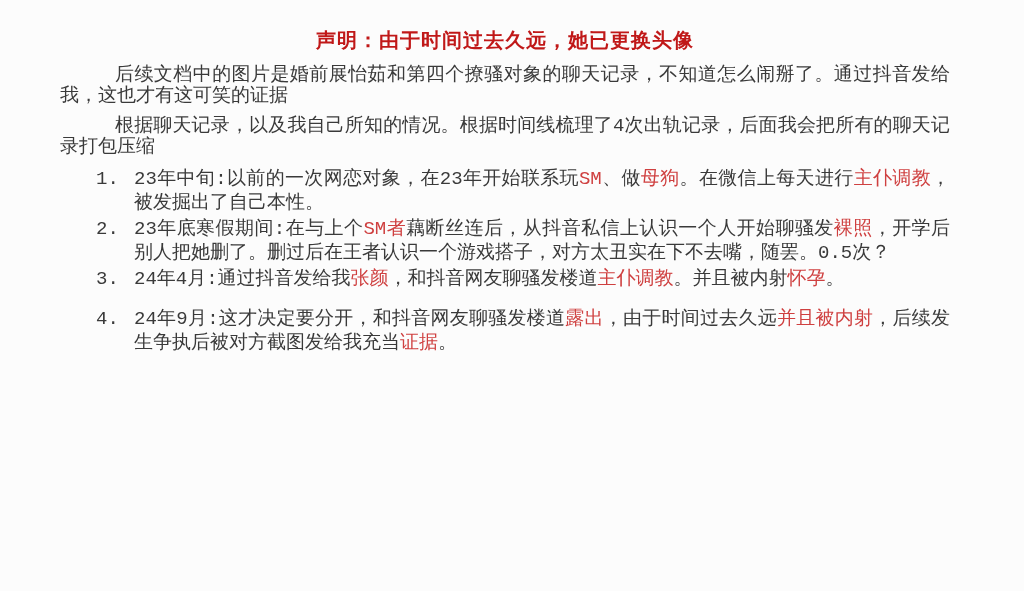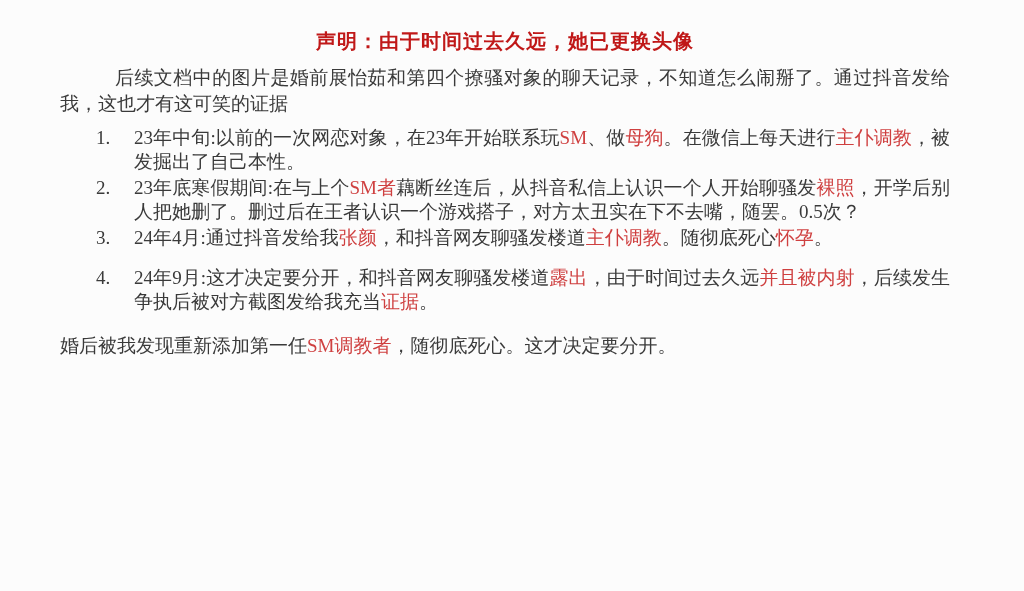--- a/index.html
+++ b/index.html
@@ -7,33 +7,34 @@
   body {
     background: var(--bg, #fcfcfc);
     color: var(--body-text, #3a3a3a);
     font-family: "Liberation Serif", "DejaVu Serif", serif;
   }
   .doc {
     width: 1024px;
     height: 456px;
     padding: 30px 74px 0 60px;
     overflow: hidden;
+    font-family: Liberation Mono, monospace;
   }
   .title {
     text-align: center;
     color: var(--title-red, #c01818);
     font-size: 20px;
     line-height: 23px;
     font-weight: bold;
     letter-spacing: 1px;
     margin-bottom: 12px;
   }
   .para {
     font-size: 19px;
-    line-height: 26px;
+    line-height: 21px;
     text-align: justify;
   }
   .indent {
     text-indent: 55px;
     margin-bottom: 9px;
   }
   .list {
     list-style: none;
     margin-left: 36px;
   }
@@ -54,35 +55,35 @@
 </style>
 </head>
 <body>
 
 <div class="doc">
 
   <h1 class="title">声明：由于时间过去久远，她已更换头像</h1>
 
   <p class="para indent"><span>后续文档中的图片是婚前展怡茹和第四个撩骚对象的聊天记录，不知道怎么闹掰了。通过抖音发给我，这也才有这可笑的证据</span></p>
 
+  <p class="para indent"><span>根据聊天记录，以及我自己所知的情况。根据时间线梳理了4次出轨记录，后面我会把所有的聊天记录打包压缩</span></p>
 
   <ol class="list">
     <li>
       <span class="num">1.</span>
       <span class="item-text"><span>23年中旬:以前的一次网恋对象，在23年开始联系玩</span><span class="red">SM</span><span>、做</span><span class="red">母狗</span><span>。在微信上每天进行</span><span class="red">主仆调教</span><span>，被发掘出了自己本性。</span></span>
     </li>
     <li>
       <span class="num">2.</span>
       <span class="item-text"><span>23年底寒假期间:在与上个</span><span class="red">SM者</span><span>藕断丝连后，从抖音私信上认识一个人开始聊骚发</span><span class="red">裸照</span><span>，开学后别人把她删了。删过后在王者认识一个游戏搭子，对方太丑实在下不去嘴，随罢。0.5次？</span></span>
     </li>
     <li class="gap-after">
       <span class="num">3.</span>
-      <span class="item-text"><span>24年4月:通过抖音发给我</span><span class="red">张颜</span><span>，和抖音网友聊骚发楼道</span><span class="red">主仆调教</span><span>。随彻底死心</span><span class="red">怀孕</span><span>。</span></span>
+      <span class="item-text"><span>24年4月:通过抖音发给我</span><span class="red">张颜</span><span>，和抖音网友聊骚发楼道</span><span class="red">主仆调教</span><span>。并且被内射</span><span class="red">怀孕</span><span>。</span></span>
     </li>
     <li>
       <span class="num">4.</span>
       <span class="item-text"><span>24年9月:这才决定要分开，和抖音网友聊骚发楼道</span><span class="red">露出</span><span>，由于时间过去久远</span><span class="red">并且被内射</span><span>，后续发生争执后被对方截图发给我充当</span><span class="red">证据</span><span>。</span></span>
     </li>
   </ol>
 
-  <p class="para closing"><span>婚后被我发现重新添加第一任</span><span class="red">SM调教者</span><span>，随彻底死心。这才决定要分开。</span></p>
 
 </div>
 
 </body></html>

